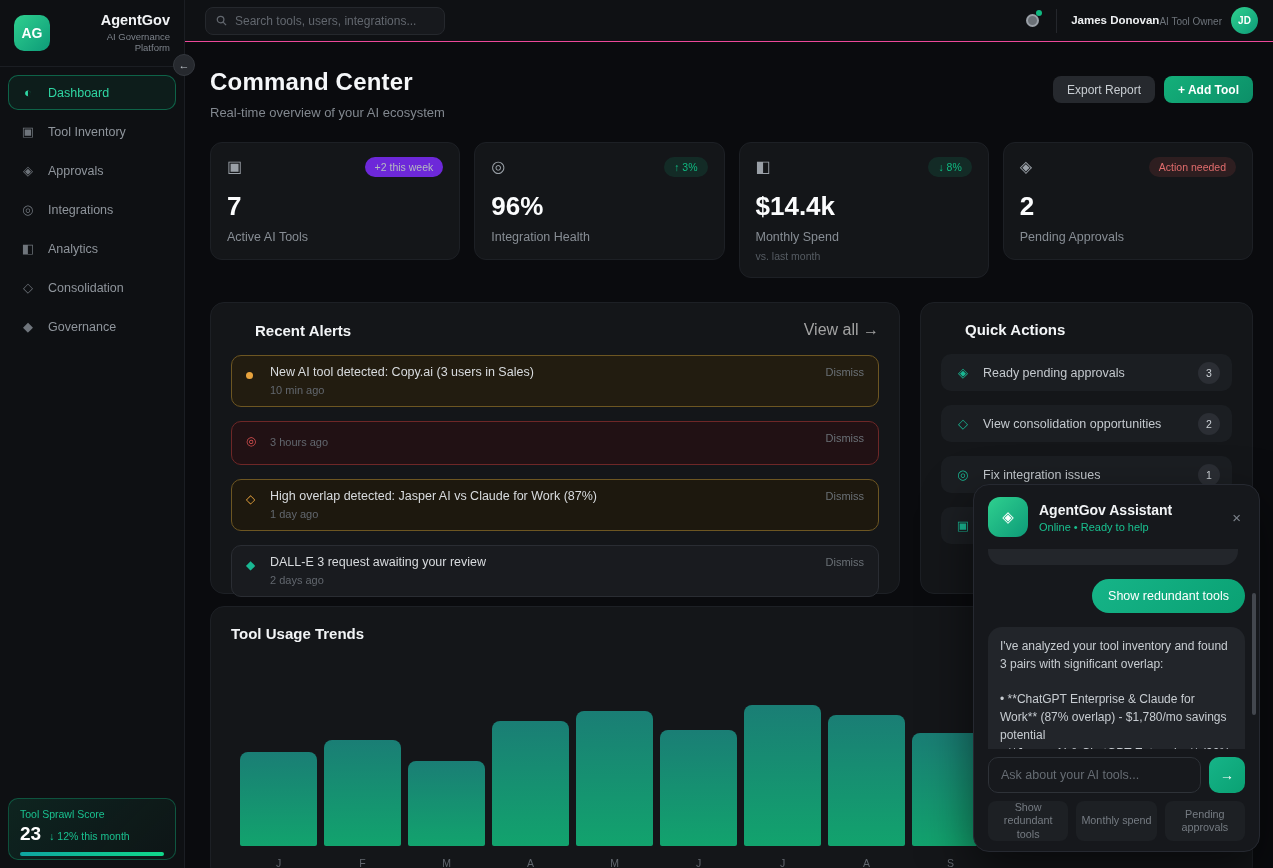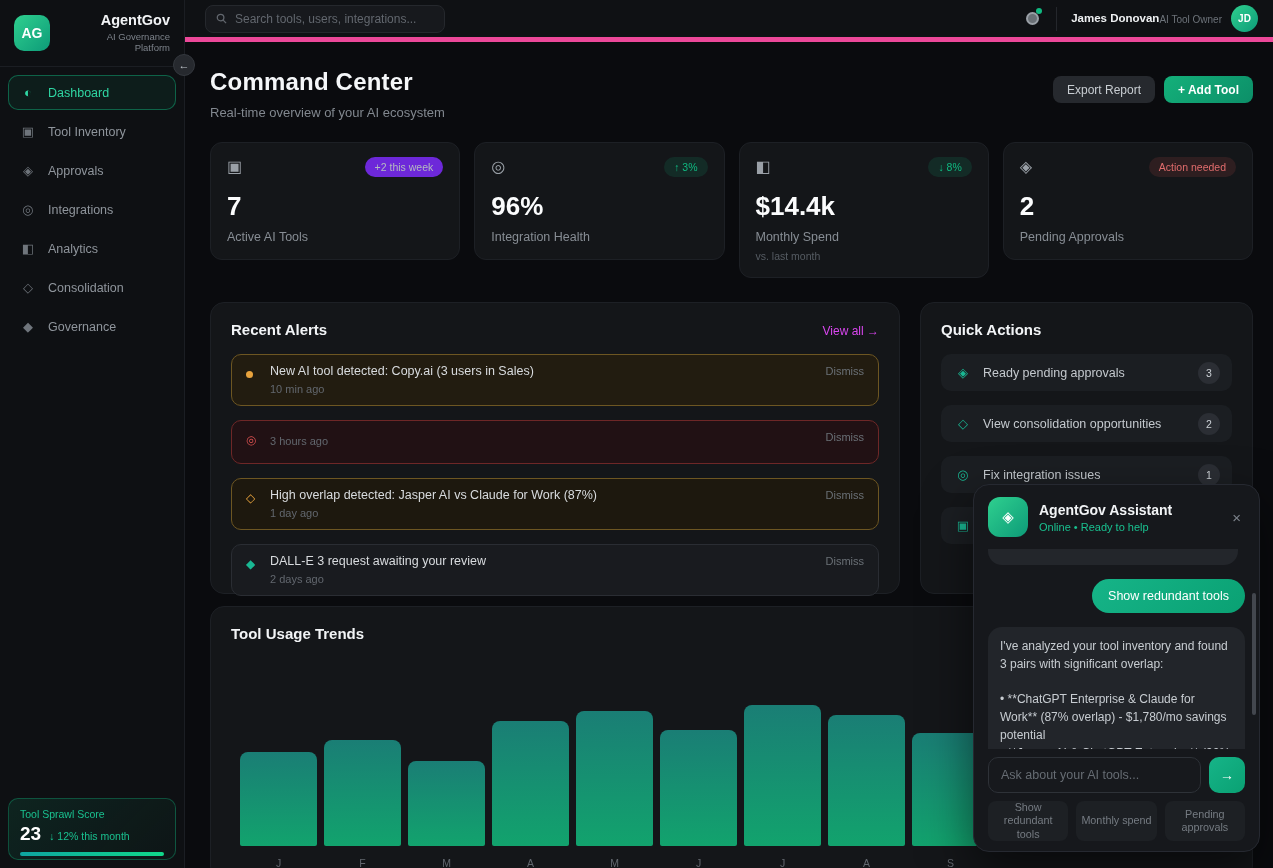--- a/index.html
+++ b/index.html
@@ -33,21 +33,21 @@
     background:linear-gradient(135deg, rgba(16,185,129,0.12), rgba(16,185,129,0.03)); }
   .sprawl-title { font-size:10.5px; color:#19c08f; }
   .sprawl-row { display:flex; align-items:baseline; gap:8px; margin-top:3px; }
   .sprawl-score { font-size:19px; font-weight:bold; color:#fff; }
   .sprawl-trend { font-size:10.5px; color:#19c08f; }
   .sprawl-bar { height:4px; border-radius:2px; margin-top:7px;
     background:linear-gradient(90deg,#0ea5a0,#10d98a); }
 
   
   .topbar { position:absolute; left:185px; top:0; width:1088px; height:42px;
-    background:#0f1114; border-bottom:5px solid #ec4899; display:flex; align-items:center; z-index:4;}
+    background:#0f1114; border-bottom:1px solid #ec4899; display:flex; align-items:center; z-index:4;}
   .search-box { display:flex; align-items:center; gap:8px; margin-left:20px; width:240px;
     height:28px; background:#17191d; border:1px solid #25282d; border-radius:8px; padding:0 10px; }
   .search-box svg { flex:0 0 auto; }
   .search-box input { background:transparent; border:none; outline:none; color:#c3c8cd;
     font-size:12px; width:100%; font-family:"Liberation Sans", sans-serif;}
   .search-box input::placeholder { color:#62676e; }
   .top-right { margin-left:auto; display:flex; align-items:center; gap:14px; padding-right:15px; }
   .bell-wrap { position:relative; width:20px; height:20px; display:flex; align-items:center;
     justify-content:center; cursor:pointer;}
   .bell { width:13px; height:13px; border-radius:50%; background:#6a7076;
@@ -88,23 +88,23 @@
   .badge.negative { background:rgba(224,82,82,0.13); color:#e06c6c; }
   .stat-value { font-size:26px; font-weight:bold; color:#fbfcfd; margin-top:14px; }
   .stat-label { font-size:12.5px; color:#878d94; margin-top:8px; }
   .stat-sub { font-size:10.5px; color:#565c63; margin-top:6px; }
 
   
   .panels { display:flex; gap:20px; margin-top:24px; }
   .panel { background:#141619; border:1px solid #1d2025; border-radius:14px; padding:18px 20px; }
   .panel-alerts { width:690px; height:292px; flex:0 0 auto;}
   .panel-actions { flex:1; height:292px; }
-  .panel-head { display:flex; align-items:flex-end; margin-bottom:16px; }
+  .panel-head { display:flex; align-items:center; margin-bottom:16px;margin-left:24px; }
   .panel-title { font-size:15px; font-weight:bold; color:#f2f4f6; }
-  .view-all { margin-left:auto; font-size:12px; color:#d946ef; cursor:pointer; text-decoration:none;}
+  .view-all { margin-left:auto; font-size:16px; color:#a3a3a3; cursor:pointer; text-decoration:none;}
   .alert { position:relative; border-radius:10px; border:1px solid; padding:9px 30px 10px 38px;
     margin-bottom:14px; min-height:44px; }
   .alert .a-icon { position:absolute; left:14px; top:13px; font-size:12px; line-height:1; }
   .alert-warning-high { border-color:#6d5622; background:#221c10; }
   .alert-error { border-color:#6e2727; background:#211114; }
   .alert-warning { border-color:#6d5622; background:#1d180e; }
   .alert-info { border-color:#2a2d33; background:#191b1f; }
   .dot-amber { display:inline-block; width:7px; height:7px; border-radius:50%;
     background:#e8a33d; border:3px solid rgba(232,163,61,0.5); }
   .a-title { font-size:12.5px; color:#d8dbde; }

